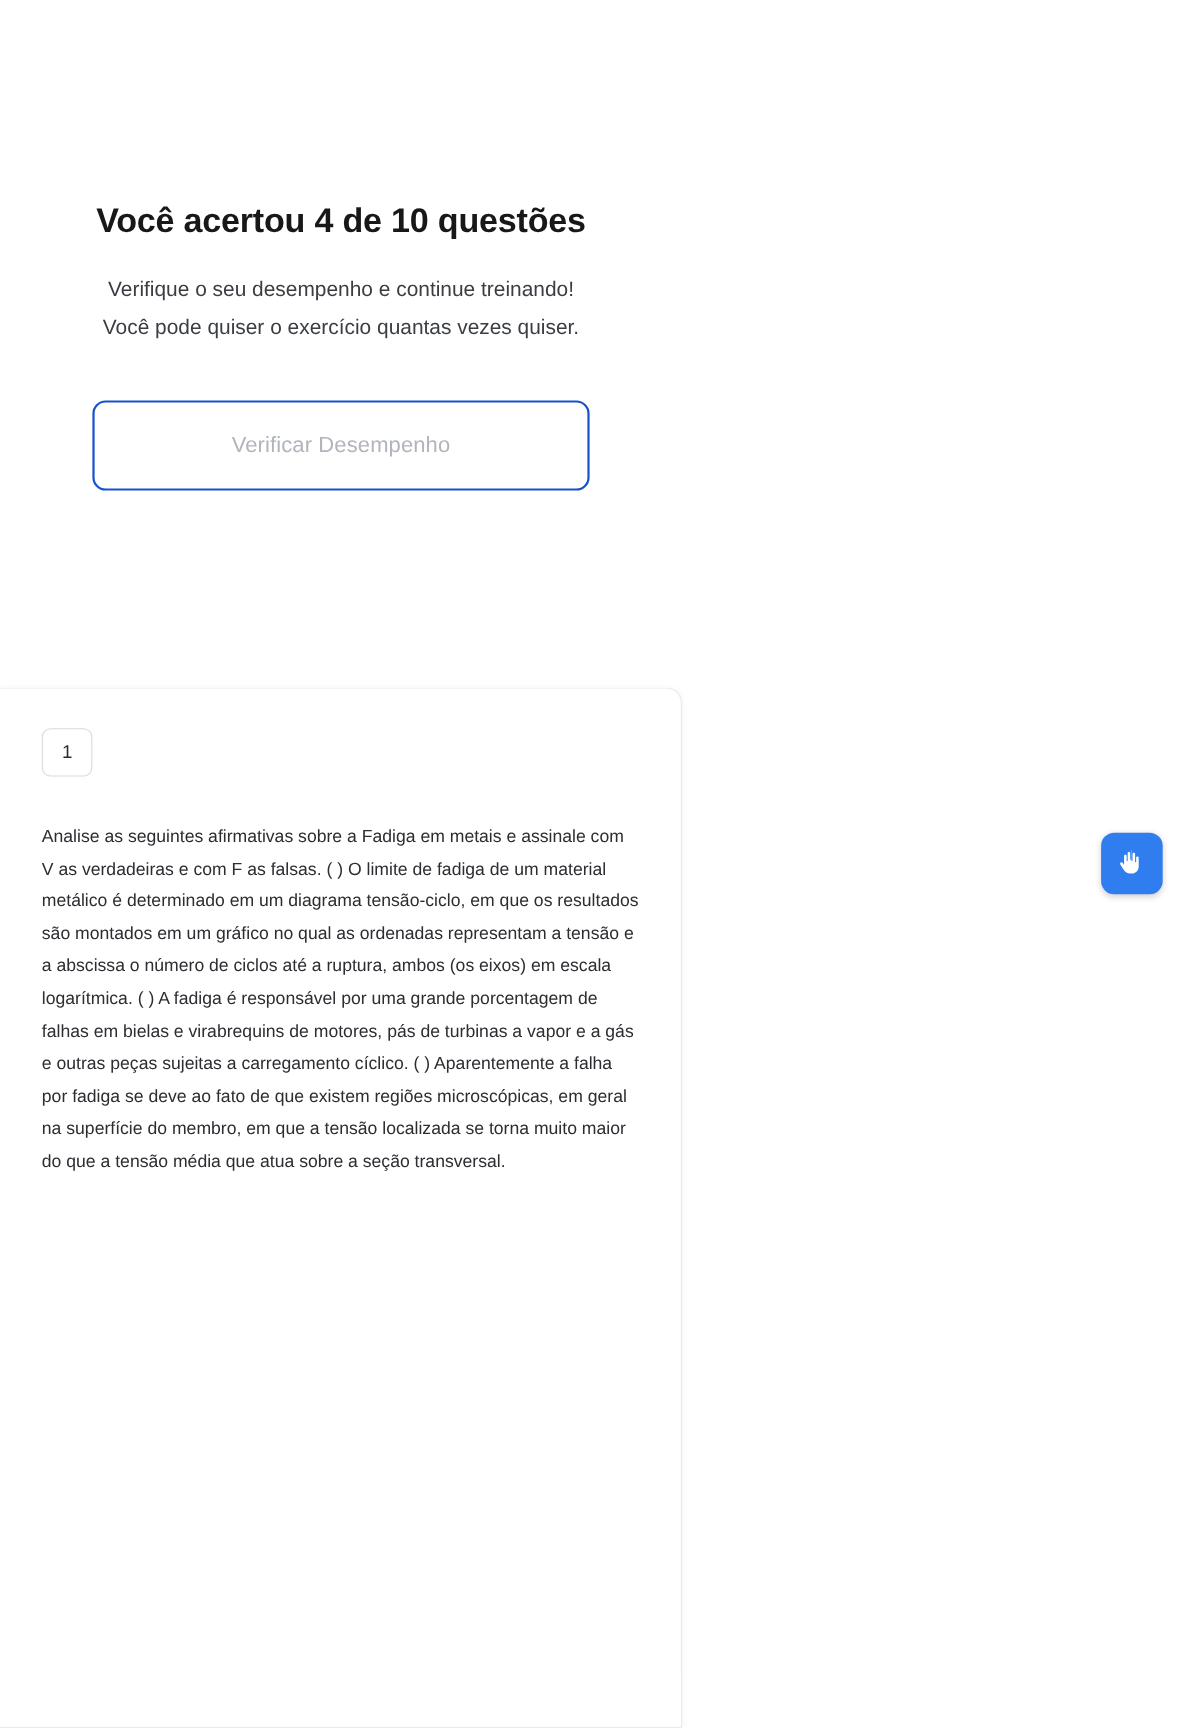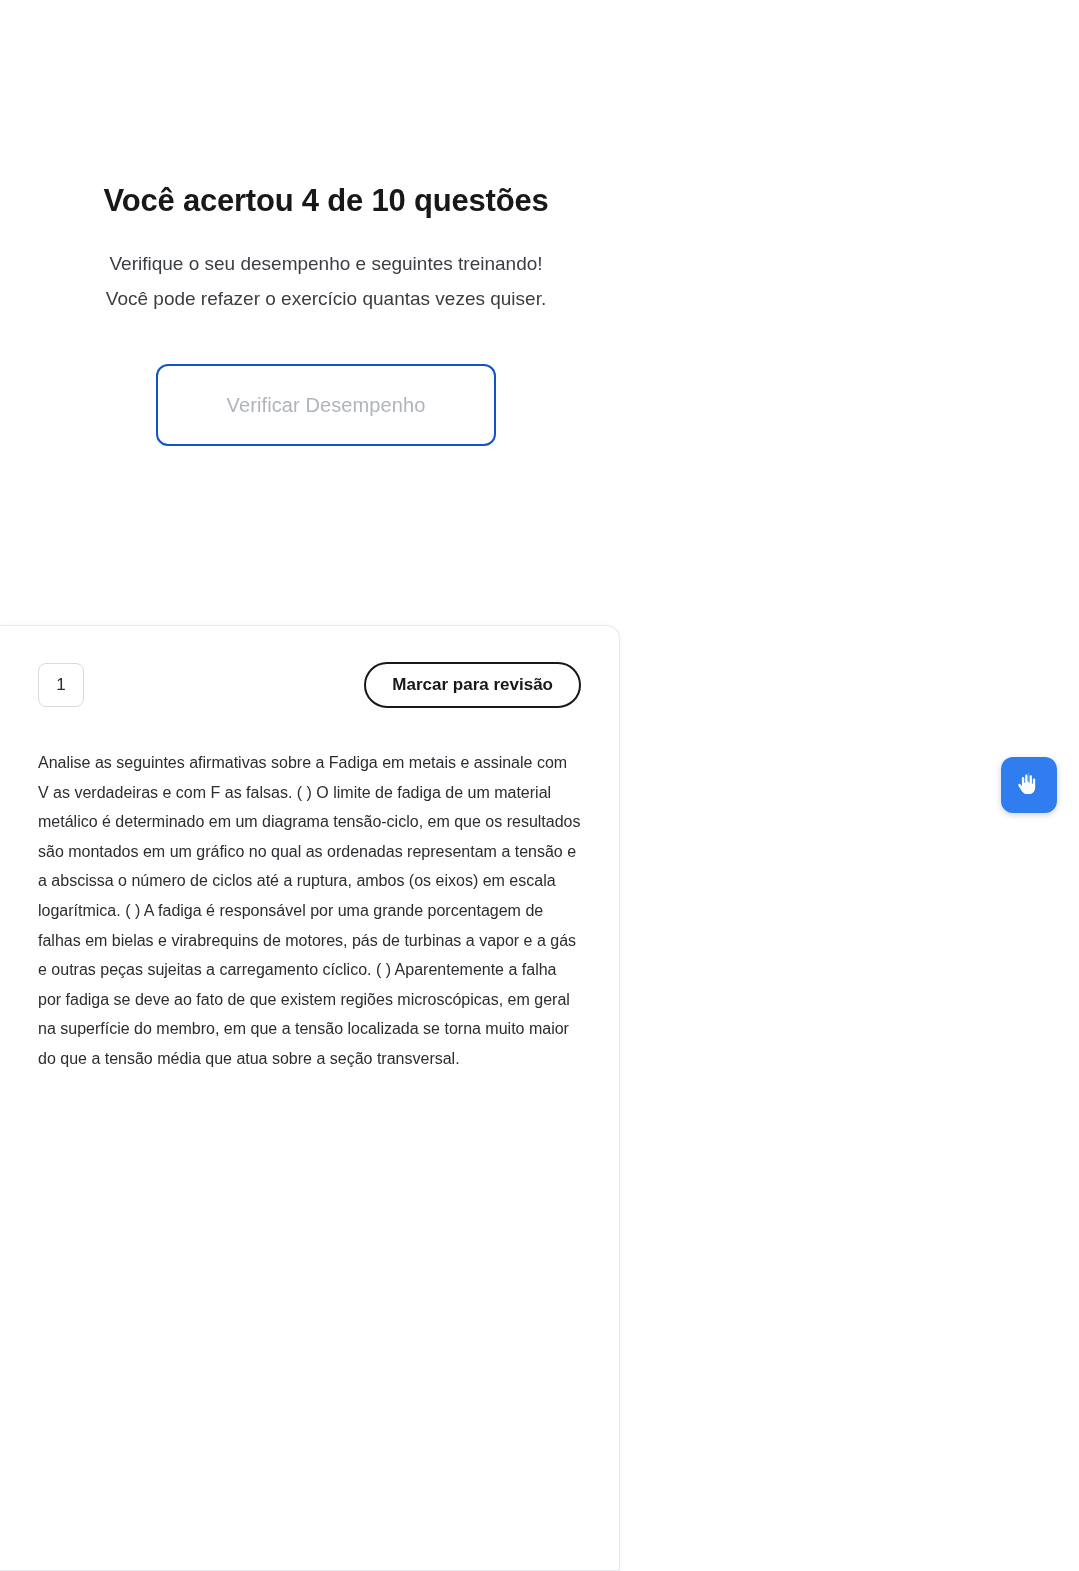--- a/index.html
+++ b/index.html
@@ -13,21 +13,21 @@
     width: 1079px;
     height: 1571px;
     position: relative;
     overflow: hidden;
     color: #1a1a1a;
   }
 
   
   .result-block {
     position: absolute;
-    left: 16px;
+    left: 0;
     top: 180px;
     width: 620px;
     text-align: center;
     padding: 0 44px;
   }
   .result-title {
     font-size: 31px;
     font-weight: 700;
     line-height: 1.35;
     letter-spacing: -0.2px;
@@ -38,21 +38,21 @@
     font-size: 19px;
     line-height: 1.85;
     color: #3a3d42;
     margin: 0 auto;
     max-width: 470px;
     font-weight: 400;
   }
   .verify-btn {
     display: block;
     margin: 48px auto 0 auto;
-    width: 340px;
+    width: 452px;
     height: 82px;
     border: 2px solid #1452cc;
     border-radius: 12px;
     background: #ffffff;
     color: #b0b4bb;
     font-size: 20px;
     font-family: "Liberation Sans", sans-serif;
     font-weight: 400;
     cursor: pointer;
     letter-spacing: 0.1px;
@@ -128,28 +128,27 @@
     cursor: pointer;
     box-shadow: 0 2px 6px rgba(0,0,0,0.18);
   }
   .a11y-fab svg { display: block; }
 </style>
 </head>
 <body>
 
 <section class="result-block">
   <h1 class="result-title">Você acertou 4 de 10 questões</h1>
-  <p class="result-subtitle">Verifique o seu desempenho e seguintes treinando! Você pode refazer o exercício quantas vezes quiser.</p>
+  <p class="result-subtitle">Verifique o seu desempenho e continue treinando! Você pode quiser o exercício quantas vezes quiser.</p>
   <button class="verify-btn">Verificar Desempenho</button>
 </section>
 
 <section class="question-card">
   <div class="card-head">
     <div class="q-number">1</div>
-    <button class="review-btn">Marcar para revisão</button>
   </div>
   <p class="q-text">Analise as seguintes afirmativas sobre a Fadiga em metais e assinale com V as verdadeiras e com F as falsas. (  ) O limite de fadiga de um material metálico é determinado em um diagrama tensão-ciclo, em que os resultados são montados em um gráfico no qual as ordenadas representam a tensão e a abscissa o número de ciclos até a ruptura, ambos (os eixos) em escala logarítmica. (  ) A fadiga é responsável por uma grande porcentagem de falhas em bielas e virabrequins de motores, pás de turbinas a vapor e a gás e outras peças sujeitas a carregamento cíclico. (  ) Aparentemente a falha por fadiga se deve ao fato de que existem regiões microscópicas, em geral na superfície do membro, em que a tensão localizada se torna muito maior do que a tensão média que atua sobre a seção transversal.</p>
 </section>
 
 <button class="a11y-fab">
   <span>
     <svg width="28" height="28" viewBox="0 0 24 24" fill="#ffffff" aria-hidden="true">
       <path d="M12.5 2c-.6 0-1 .45-1 1v6h-.8V4.1c0-.6-.45-1-1-1s-1 .4-1 1V10h-.8V6.2c0-.6-.45-1-1-1s-1 .4-1 1v6.9l-1.1-1.6c-.35-.5-1-.62-1.5-.3-.5.33-.64.98-.32 1.5l2.6 4.2c1.05 1.7 2.9 2.9 5.02 2.9h1.2c3.2 0 5.5-2.4 5.5-5.5V7.5c0-.6-.45-1-1-1s-1 .4-1 1V11h-.8V4.6c0-.6-.45-1-1-1s-1 .4-1 1V10h-.8V3c0-.55-.4-1-1-1z"></path>
     </svg>
   </span>

